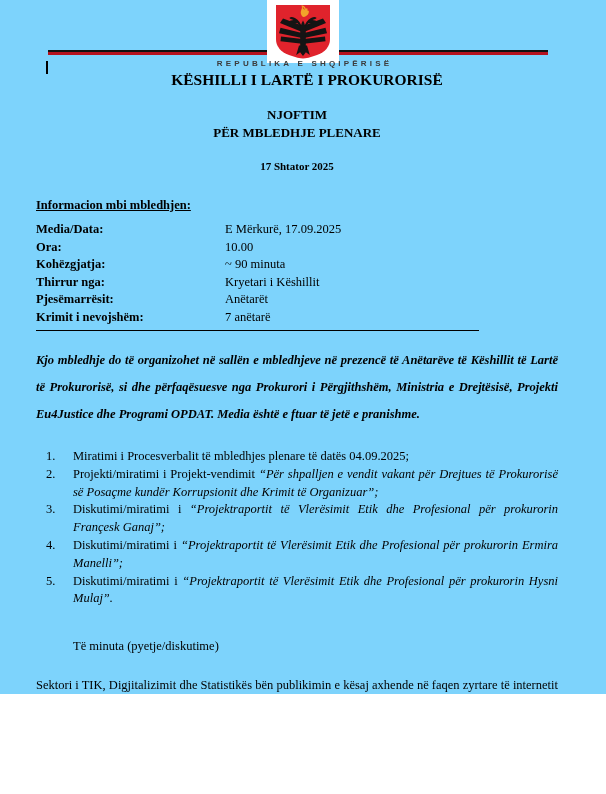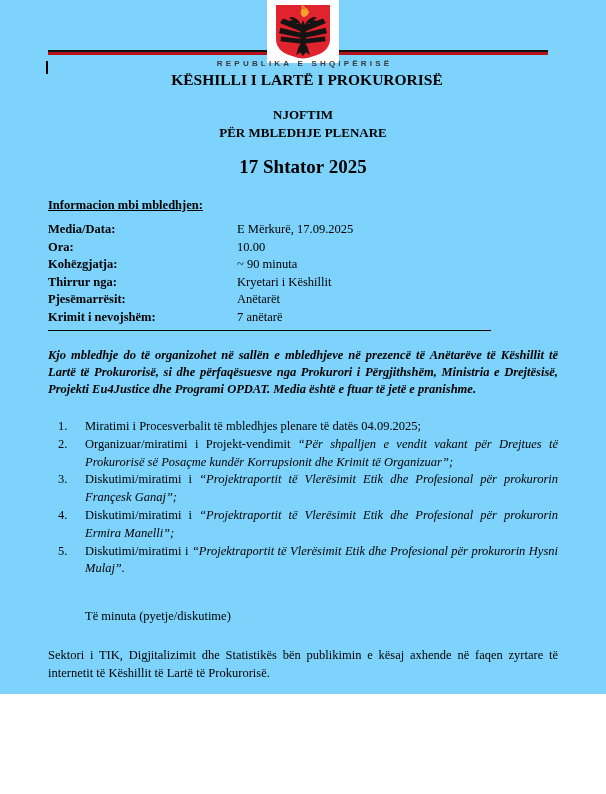--- a/index.html
+++ b/index.html
@@ -34,33 +34,33 @@
     text-align:center;
     font-family:"Liberation Sans", sans-serif;
     font-size:8px; font-weight:bold; letter-spacing:3.2px; color:#3b3b3b;
     text-indent:3.2px; 
   }
   .institution {
     position:absolute; left:8px; right:0; top:71px;
     text-align:center; font-size:15.5px; font-weight:bold;
   }
   
-  .content { padding:106px 48px 0 48px; font-size:12.5px; line-height:17.5px; }
+  .content { padding:106px 48px 0 36px; font-size:12.5px; line-height:17.5px; }
   .notice-title { text-align:center; font-weight:bold; font-size:13px; }
-  .date-line { text-align:center; font-weight:bold; font-size:19px; margin-top:17px; }
+  .date-line { text-align:center; font-weight:bold; font-size:11px; margin-top:17px; }
   .info-heading { margin-top:21px; font-weight:bold; text-decoration:underline; }
   .info-table { margin-top:7px; }
   .info-row { display:grid; grid-template-columns:189px 1fr; }
   .info-row .lbl { font-weight:bold; }
   .underscore-rule {
     margin-top:4px; width:443px; height:0; border-bottom:1.3px solid #000;
   }
   .intro-para {
     margin-top:16px; font-weight:bold; font-style:italic;
-    text-align:justify; line-height:17px;
+    text-align:justify; line-height:27px;
   }
   .agenda-heading {
     margin-top:20px; font-weight:bold; font-style:italic; text-decoration:underline;
   }
   ol.agenda { list-style:none; margin:20px 0 0 0; padding:0; counter-reset:ag; }
   ol.agenda li {
     position:relative; padding-left:37px; text-align:justify;
     line-height:17.8px; counter-increment:ag;
   }
   ol.agenda li::before {
@@ -143,21 +143,21 @@
       </div>
     </div>
 
     <div class="underscore-rule"></div>
 
     <div class="intro-para">Kjo mbledhje do të organizohet në sallën e mbledhjeve në prezencë të Anëtarëve të Këshillit të Lartë të Prokurorisë, si dhe përfaqësuesve nga Prokurori i Përgjithshëm, Ministria e Drejtësisë, Projekti Eu4Justice dhe Programi OPDAT. Media është e ftuar të jetë e pranishme.</div>
 
 
     <ol class="agenda">
       <li><span>Miratimi i Procesverbalit të mbledhjes plenare të datës 04.09.2025;</span><span class="quoted"></span></li>
-      <li><span>Organizuar/miratimi i Projekt-vendimit </span><span class="quoted">“Për shpalljen e vendit vakant për Drejtues të Prokurorisë së Posaçme kundër Korrupsionit dhe Krimit të Organizuar”;</span></li>
+      <li><span>Projekti/miratimi i Projekt-vendimit </span><span class="quoted">“Për shpalljen e vendit vakant për Drejtues të Prokurorisë së Posaçme kundër Korrupsionit dhe Krimit të Organizuar”;</span></li>
       <li><span>Diskutimi/miratimi i </span><span class="quoted">“Projektraportit të Vlerësimit Etik dhe Profesional për prokurorin Françesk Ganaj”;</span></li>
       <li><span>Diskutimi/miratimi i </span><span class="quoted">“Projektraportit të Vlerësimit Etik dhe Profesional për prokurorin Ermira Manelli”;</span></li>
       <li><span>Diskutimi/miratimi i </span><span class="quoted">“Projektraportit të Vlerësimit Etik dhe Profesional për prokurorin Hysni Mulaj”.</span></li>
     </ol>
 
     <div class="other-line">
       <span>Të minuta </span><span class="it">(pyetje/diskutime)</span>
     </div>
 
     <div class="pub-note">Sektori i TIK, Digjitalizimit dhe Statistikës bën publikimin e kësaj axhende në faqen zyrtare të internetit të Këshillit të Lartë të Prokurorisë.</div>

